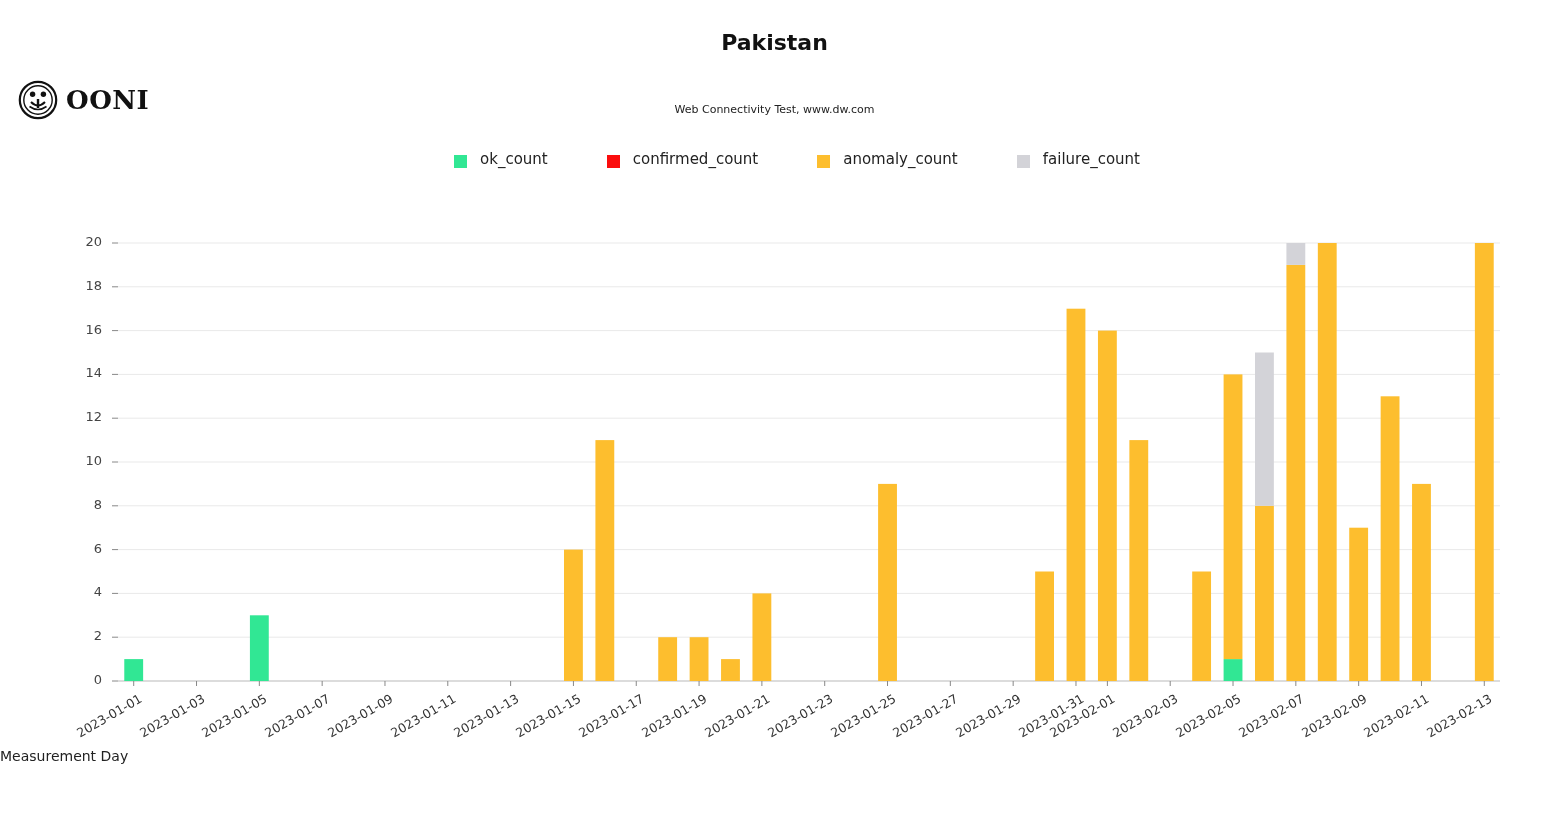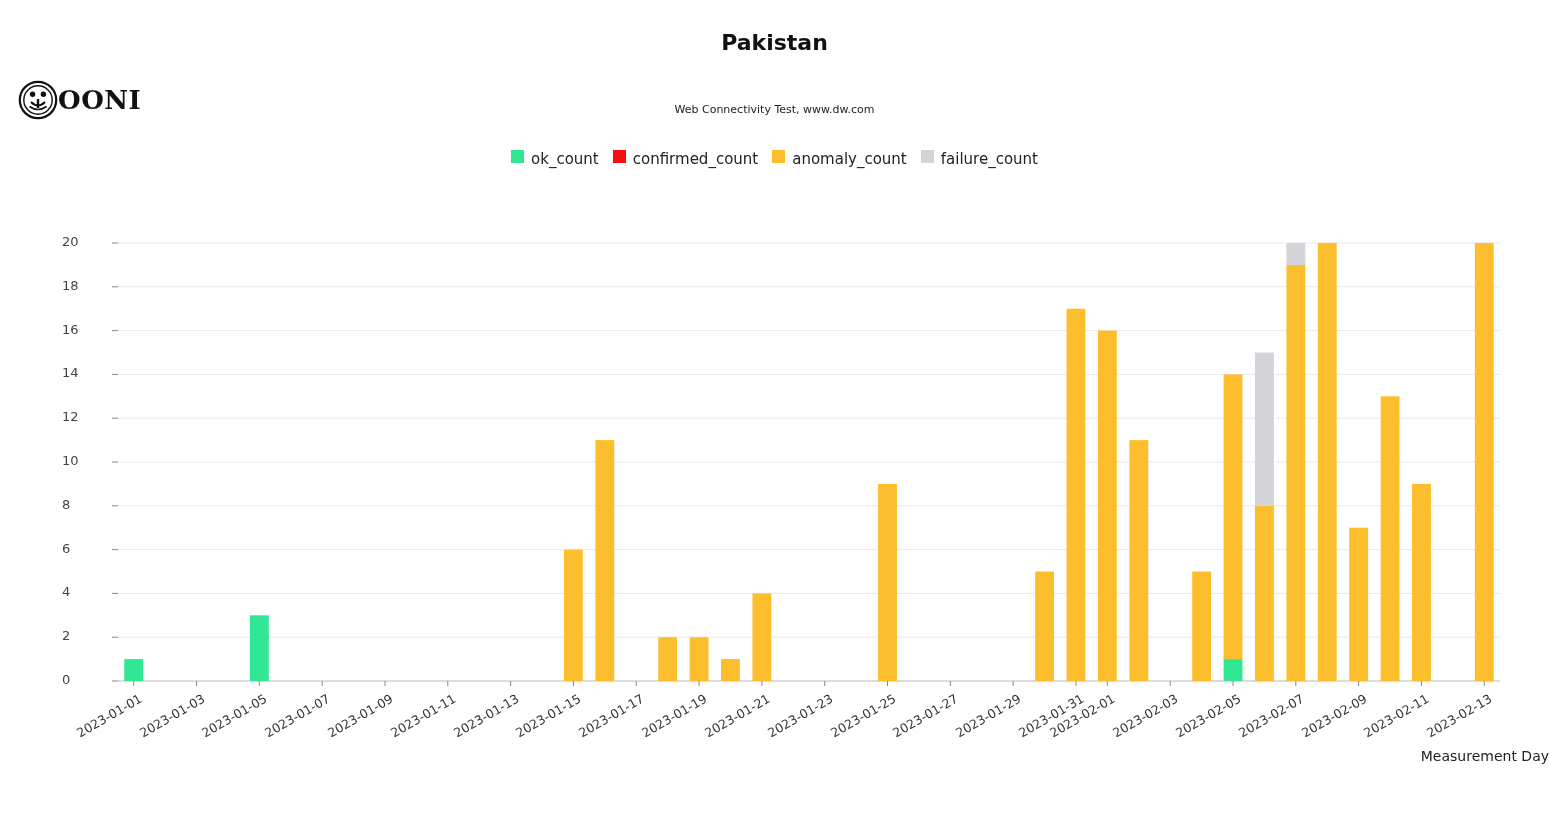--- a/index.html
+++ b/index.html
@@ -16,20 +16,21 @@
     overflow: hidden;
   }
 
   
   #logo {
     position: absolute;
     left: 18px;
     top: 80px;
     display: flex;
     align-items: center;
+    gap: 8px;
   }
   #logo .mark { width: 40px; height: 40px; }
   #logo .wordmark {
     font-family: "DejaVu Serif", "Liberation Serif", serif;
     font-weight: 700;
     font-size: 26px;
     letter-spacing: 0.5px;
     color: #111;
   }
 
@@ -59,52 +60,54 @@
     top: 150px;
     display: flex;
     justify-content: center;
     align-items: center;
     gap: 14px;
     font-size: 15px;
     color: #222;
   }
   .legend-item {
     display: flex;
-    align-items: flex-start;
-    gap: 7px;
+    align-items: flex-end;
+    gap: 13px;
     cursor: pointer;
+    margin-left: 45px;
   }
   .legend-swatch {
     width: 13px;
     height: 13px;
     display: inline-block;
   }
 
   
   #plot {
     position: absolute;
     left: 0;
     top: 0;
     width: 1549px;
     height: 814px;
   }
 
   #axis-x-label {
     position: absolute;
     left: 0; right: 0;
     top: 748px;
-    text-align: right;
+    text-align: left;
     font-size: 14px;
     color: #222;
   }
 
   .ytick-label {
     position: absolute;
     font-size: 13px;
     color: #444;
+    text-align: right;
     width: 40px;
   }
   .xtick-label {
     position: absolute;
     font-size: 12.5px;
     color: #333;
     transform-origin: right top;
     transform: rotate(-30deg);
     white-space: nowrap;
     text-align: right;

